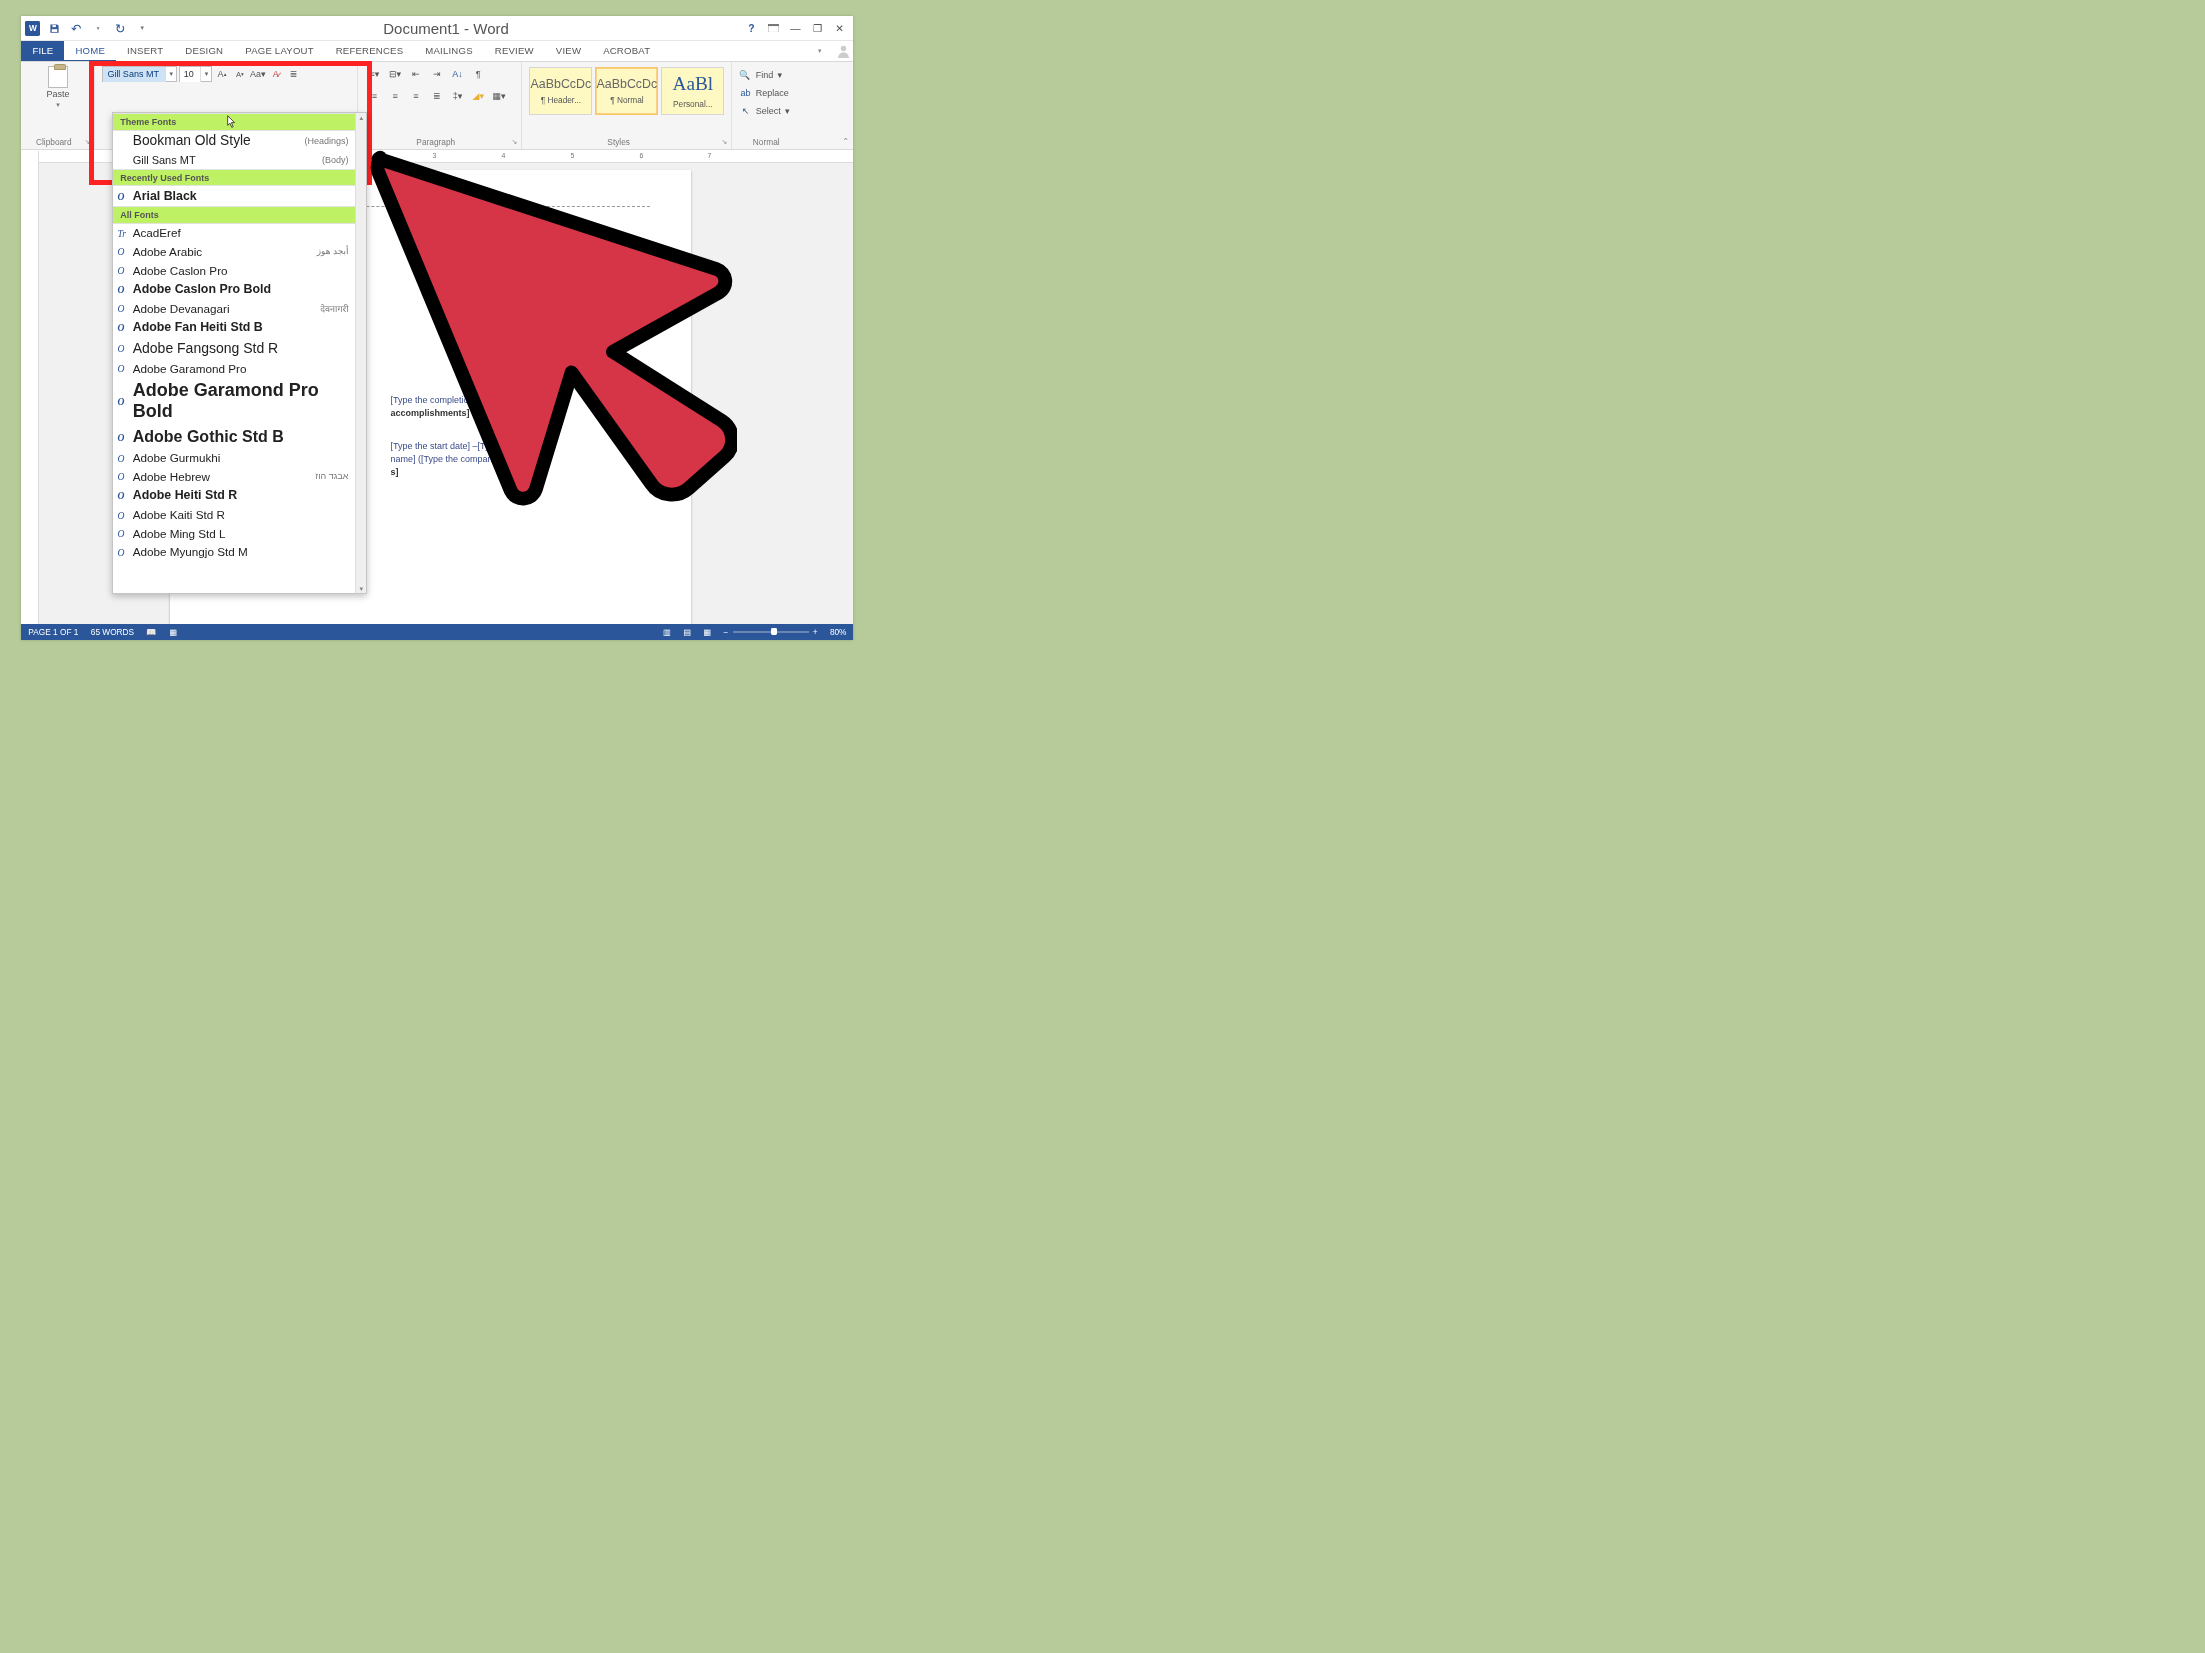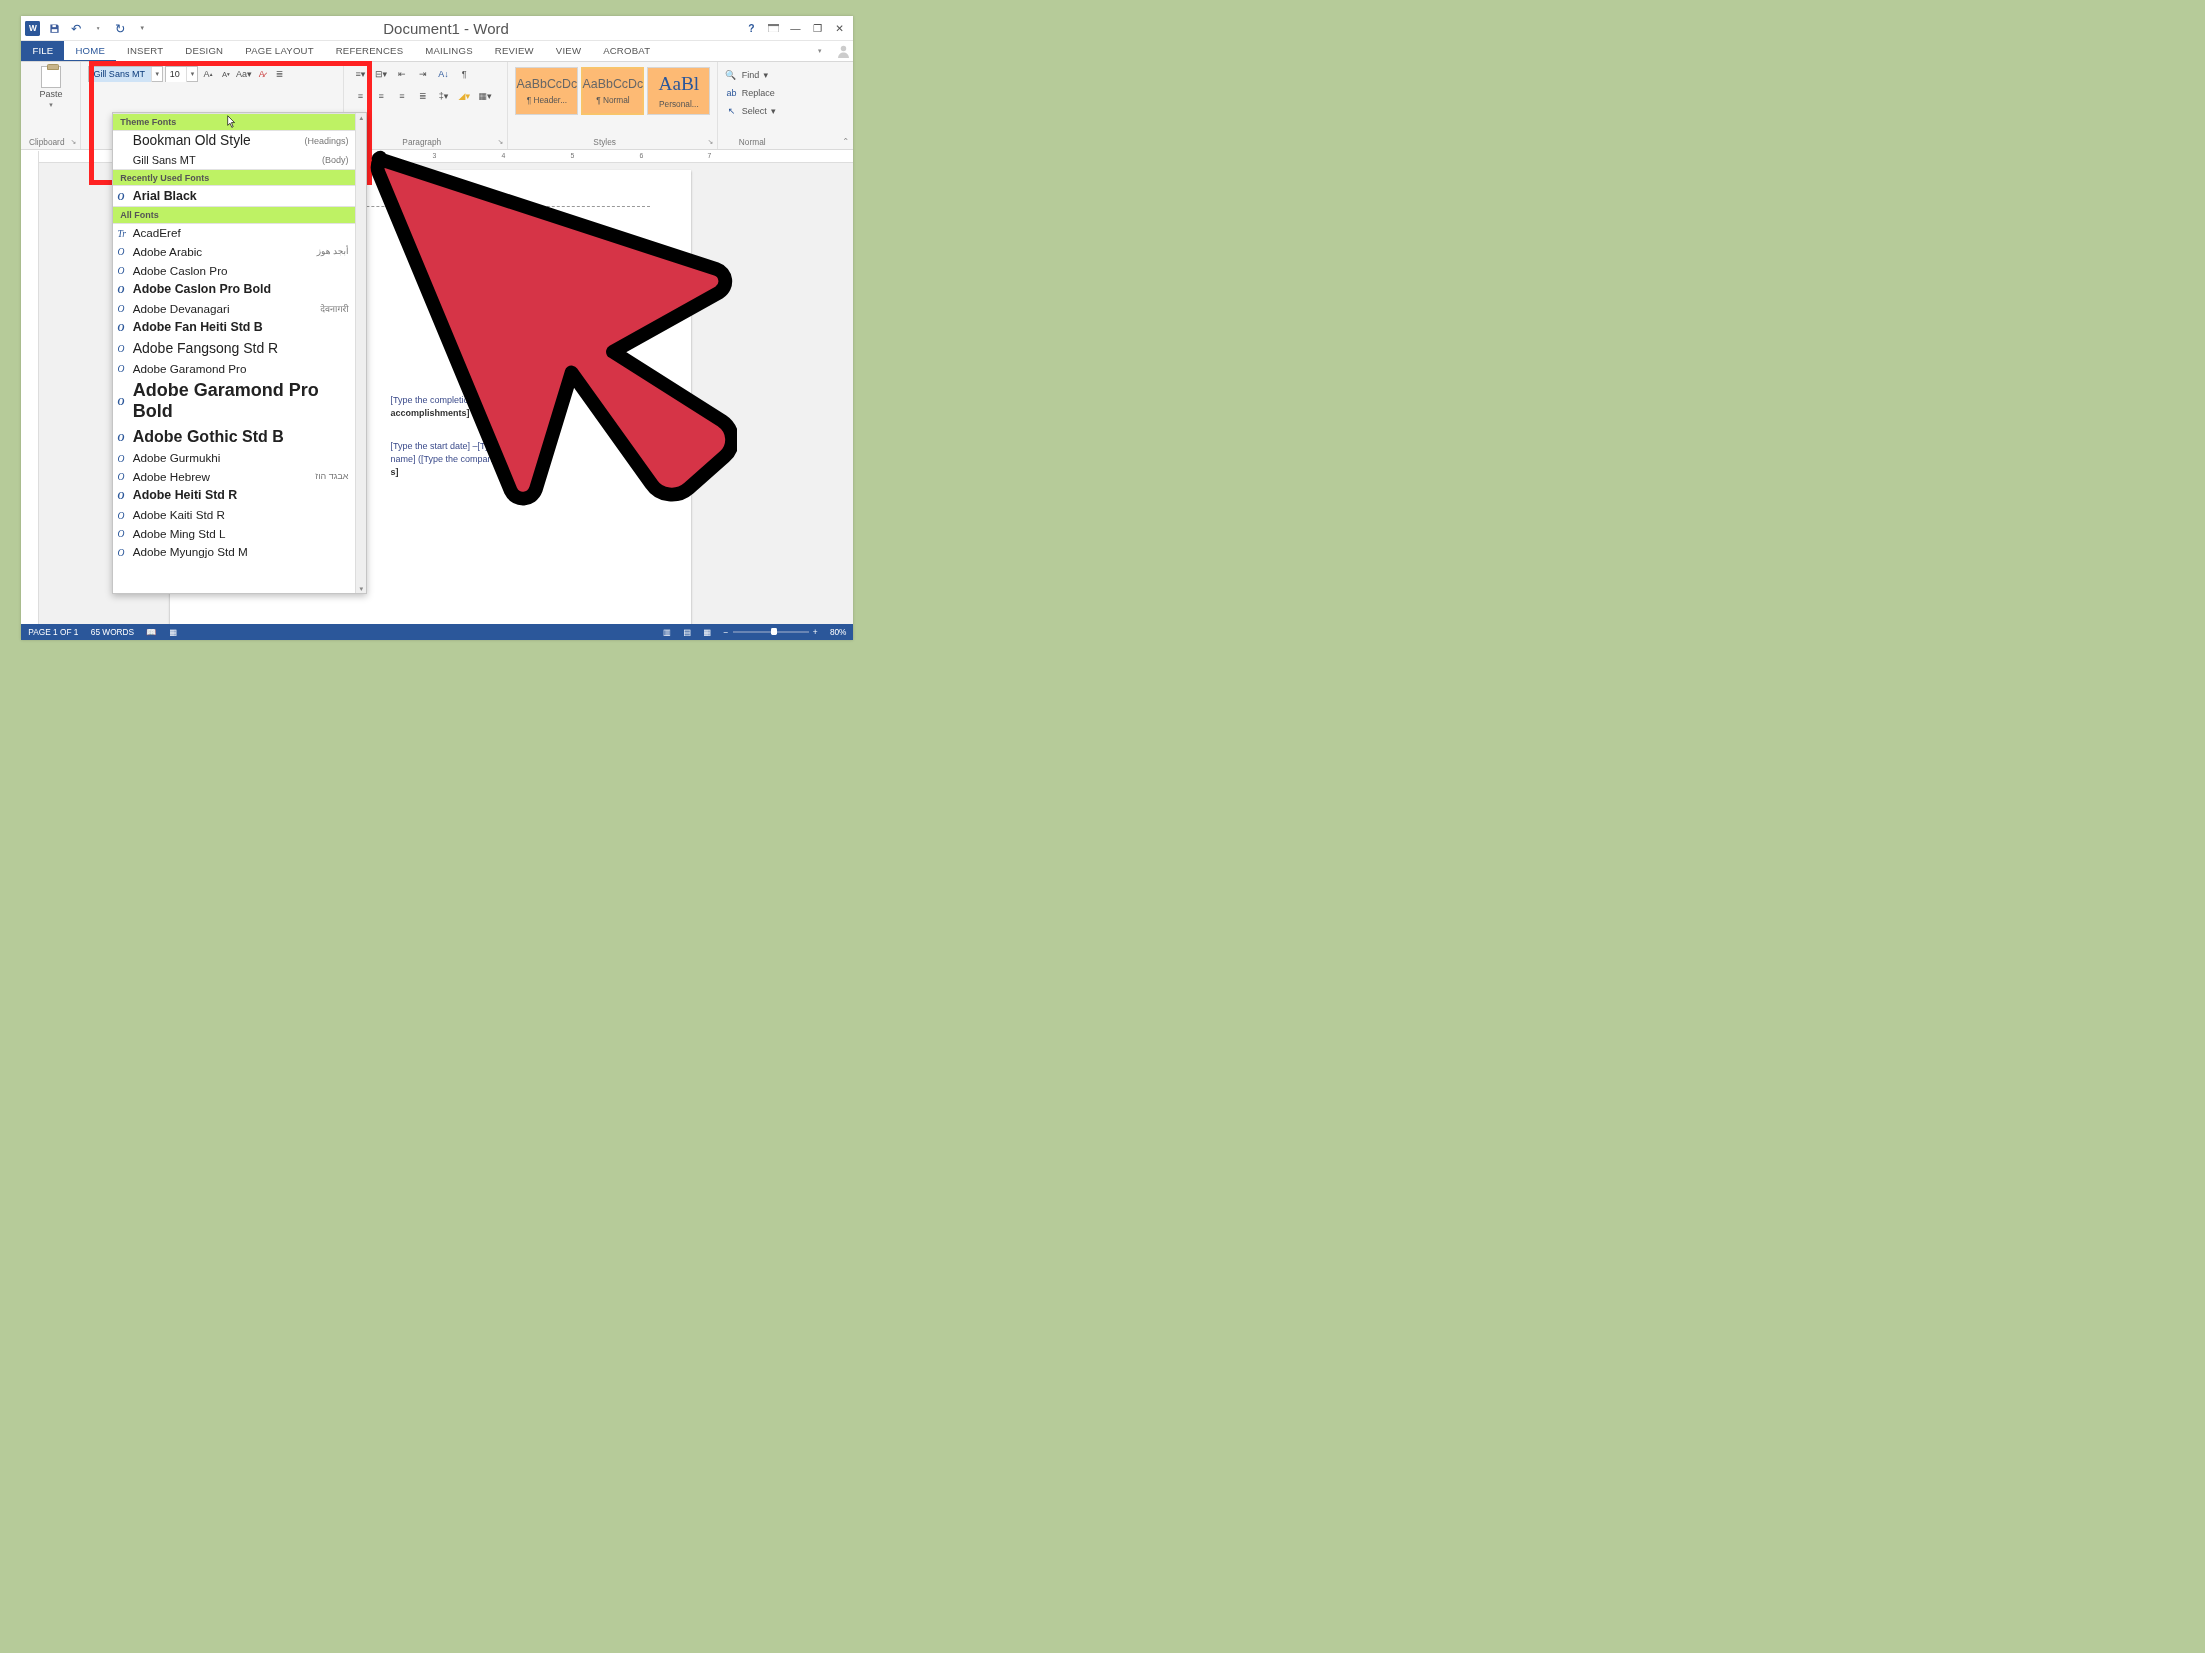--- a/index.html
+++ b/index.html
@@ -24,41 +24,41 @@
 .tab.home { color: #2b579a; border-bottom: 1.4px solid #2b579a; }
 .tab-spacer { flex: 1; }
 .tab.user { width: 20.7px; padding: 0; justify-content: center; color: #bbb; }
 
 
 .ribbon { height: 88px; background: #f5f5f5; border-bottom: 0.7px solid #dadada; display: flex; align-items: stretch; position: relative; }
 .rgroup { border-right: 0.7px solid #e1e1e1; position: relative; padding: 4.1px 6.9px 12.4px 6.9px; display: flex; flex-direction: column; }
 .rgroup .lab { position: absolute; bottom: 1.4px; left: 0; right: 8.3px; text-align: center; color: #777; font-size: 8.3px; }
 .dlaunch { position: absolute; bottom: 2.8px; right: 2.8px; width: 8.3px; height: 8.3px; color: #888; display: flex; align-items: center; justify-content: center; font-size: 6.9px; }
 
-.clipboard { width: 60px; align-items: center; justify-content: flex-start; }
+.clipboard { width: 74px; align-items: center; justify-content: flex-start; }
 .paste { display: flex; flex-direction: column; align-items: center; gap: 1.4px; color: #555; font-size: 9px; }
 .paste .ic { width: 20.7px; height: 22px; background: #fff; border: 0.7px solid #bbb; position: relative; }
 .paste .ic::before { content: ''; position: absolute; top: -2.8px; left: 5.5px; width: 9.6px; height: 4.1px; background: #c7b48a; border: 0.7px solid #a99663; border-radius: 1.4px 1.4px 0 0; }
 .paste .sm { font-size: 6.9px; color: #777; }
 
 .font-group { width: 263px; position: relative; }
 .font-row { display: flex; align-items: center; gap: 1.4px; }
 .fontbox { display: flex; align-items: center; height: 16.5px; border: 0.7px solid #bfbfbf; background: #fff; }
 .fontbox input { border: 0; height: 15px; padding: 0 4.1px; font-size: 9px; background: #cfe3f6; color: #0a3a7a; width: 62px; }
 .fontbox .dd { width: 11px; display: flex; align-items: center; justify-content: center; color: #666; font-size: 6.9px; border-left: 0.7px solid #ddd; height: 15px; }
 .sizebox input { width: 20.7px; color: #333; background: #fff; }
 .ic-btn { width: 16.5px; height: 16.5px; display: flex; align-items: center; justify-content: center; color: #555; font-size: 9px; }
 .ic-btn sup { font-size: 5.5px; }
 
 .para-group { width: 164px; }
 .para-row { display: flex; align-items: center; gap: 2.8px; }
 .para-row .ic-btn { width: 18px; }
 
 .styles-group { width: 210px; display: flex; flex-direction: row; gap: 2.8px; padding-top: 5.5px; }
-.style-thumb { flex: 1; height: 48px; border: 0.7px solid #d6d6d6; background: #fdba74; display: flex; flex-direction: column; align-items: center; justify-content: center; color: #555; font-size: 8.3px; }
+.style-thumb { flex: 1; height: 48px; border: 0.7px solid #d6d6d6; background: #fef9c3; display: flex; flex-direction: column; align-items: center; justify-content: center; color: #555; font-size: 8.3px; }
 .style-thumb.normal { border-color: #f8c56a; box-shadow: inset 0 0 0 0.7px #f8c56a; }
 .style-thumb .prev { font-size: 12.4px; color: #666; margin-bottom: 4.1px; }
 .style-thumb .prev.big { font-size: 19.3px; color: #2b579a; font-family: Georgia, serif; }
 
 .editing-group { width: 76px; }
 .edit-item { display: flex; align-items: center; gap: 4.1px; height: 18px; color: #555; font-size: 9px; }
 .edit-item .ei { width: 12.4px; text-align: center; color: #2b579a; }
 
 .collapse-ribbon { position: absolute; bottom: 2.8px; right: 4.1px; color: #888; font-size: 8.3px; }
 

